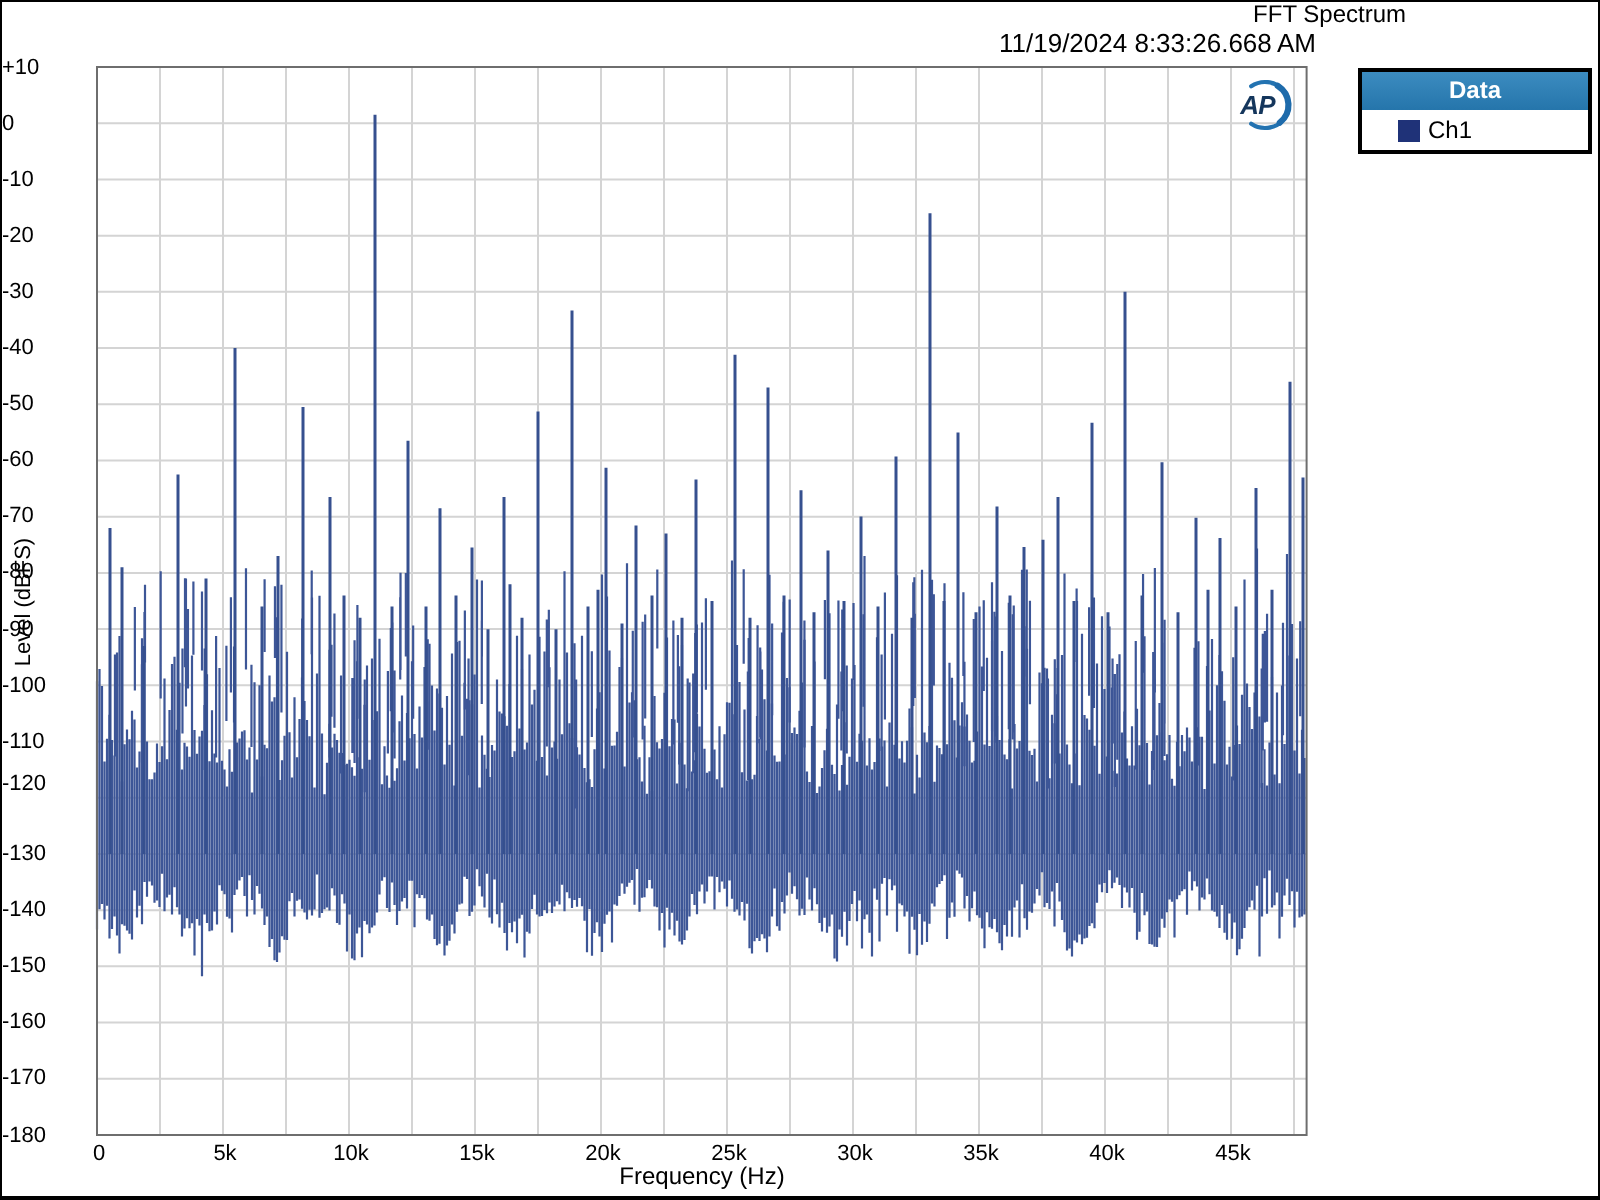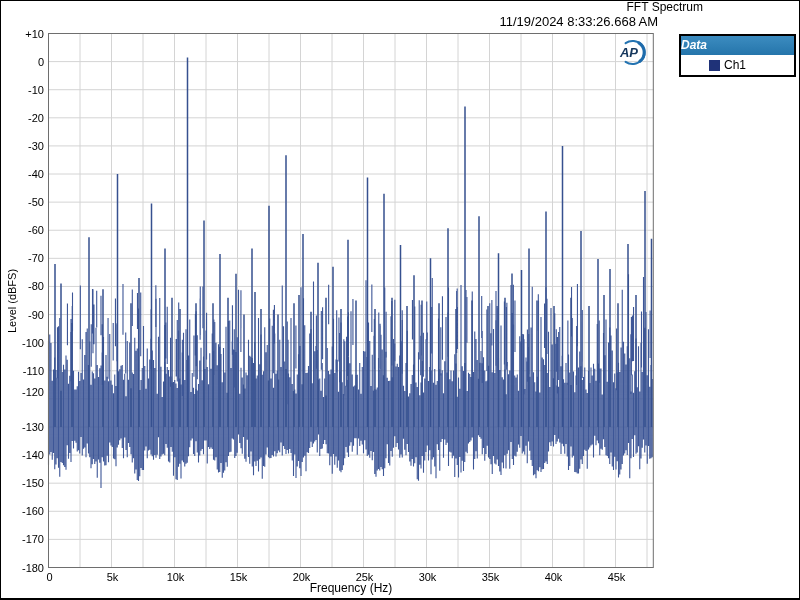--- a/index.html
+++ b/index.html
@@ -1,27 +1,27 @@
 <!DOCTYPE html>
 <html><head><meta charset="utf-8">
 <style>
 html,body{margin:0;padding:0;}
 body{width:798px;height:597px;background:#ffffff;position:relative;overflow:hidden;
  font-family:"Liberation Sans",sans-serif;border:1px solid #000;border-bottom-width:2px;}
 .title{position:absolute;left:0;top:-1px;width:702px;text-align:right;font-size:12px;color:#000;}
 .date{position:absolute;left:447px;top:13px;width:210px;text-align:right;font-size:13px;color:#000000;}
-.ylab{position:absolute;left:0;width:43px;text-align:right;font-size:11px;color:#000;}
+.ylab{position:absolute;left:0;width:43px;font-size:11px;color:#000;}
 .xlab{position:absolute;top:570px;width:40px;text-align:center;font-size:11px;color:#000;}
 .yaxis{position:absolute;left:-44px;top:294px;width:110px;text-align:center;font-size:11px;color:#000;
  transform:rotate(-90deg);}
 .xaxis{position:absolute;left:250px;top:580px;width:200px;text-align:center;font-size:12px;color:#000;}
 .legend{position:absolute;left:678px;top:33px;width:113px;border:2px solid #000;background:#fff;}
-.lhead{height:19px;background:linear-gradient(#3c8cc0,#2575ab);color:#fff;font-size:12px;font-weight:bold;
- line-height:19px;font-style:italic;}
-.lbody{height:20px;padding-left:28px;display:flex;align-items:center;}
+.lhead{height:19px;background:linear-gradient(#3c8cc0,#2575ab);color:#fff;font-size:12px;font-weight:bold;text-align:center;
+ line-height:19px;}
+.lbody{height:20px;padding-left:18px;display:flex;align-items:center;}
 .sw{width:11px;height:11px;background:#1f3278;margin-right:4px;}
 .lch{font-size:12px;color:#000;}
 </style></head>
 <body>
 <div class="title">FFT Spectrum</div>
 <div class="date">11/19/2024 8:33:26.668 AM</div>
 <div class="ylab" style="top:26.5px">+10</div>
 <div class="ylab" style="top:54.6px">0</div>
 <div class="ylab" style="top:82.7px">-10</div>
 <div class="ylab" style="top:110.8px">-20</div>

